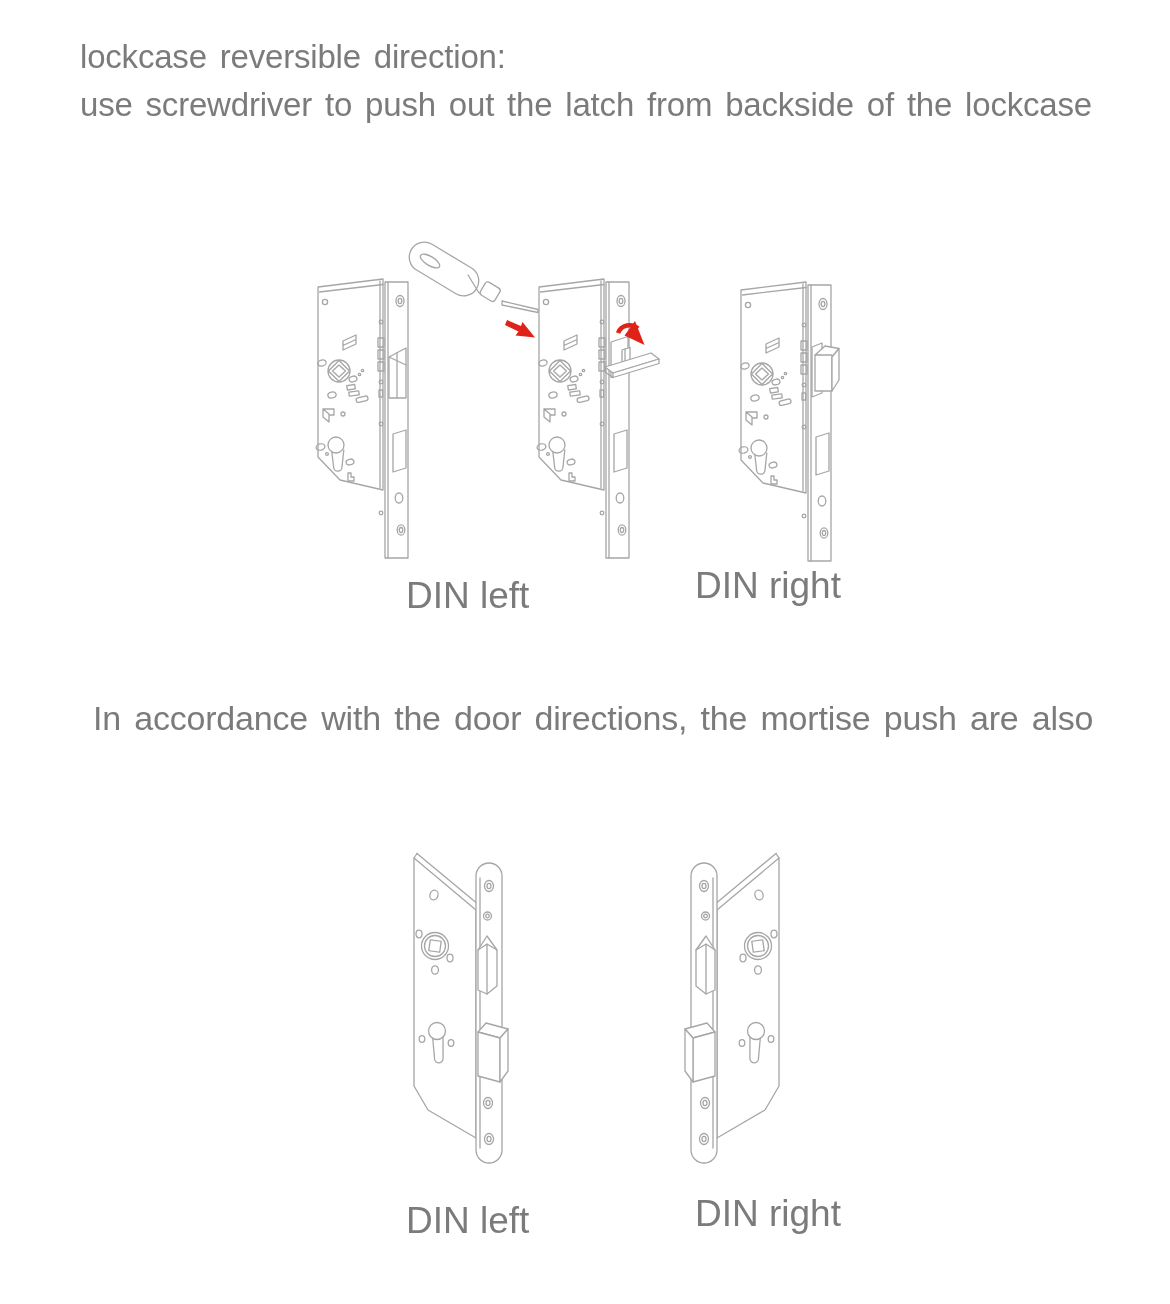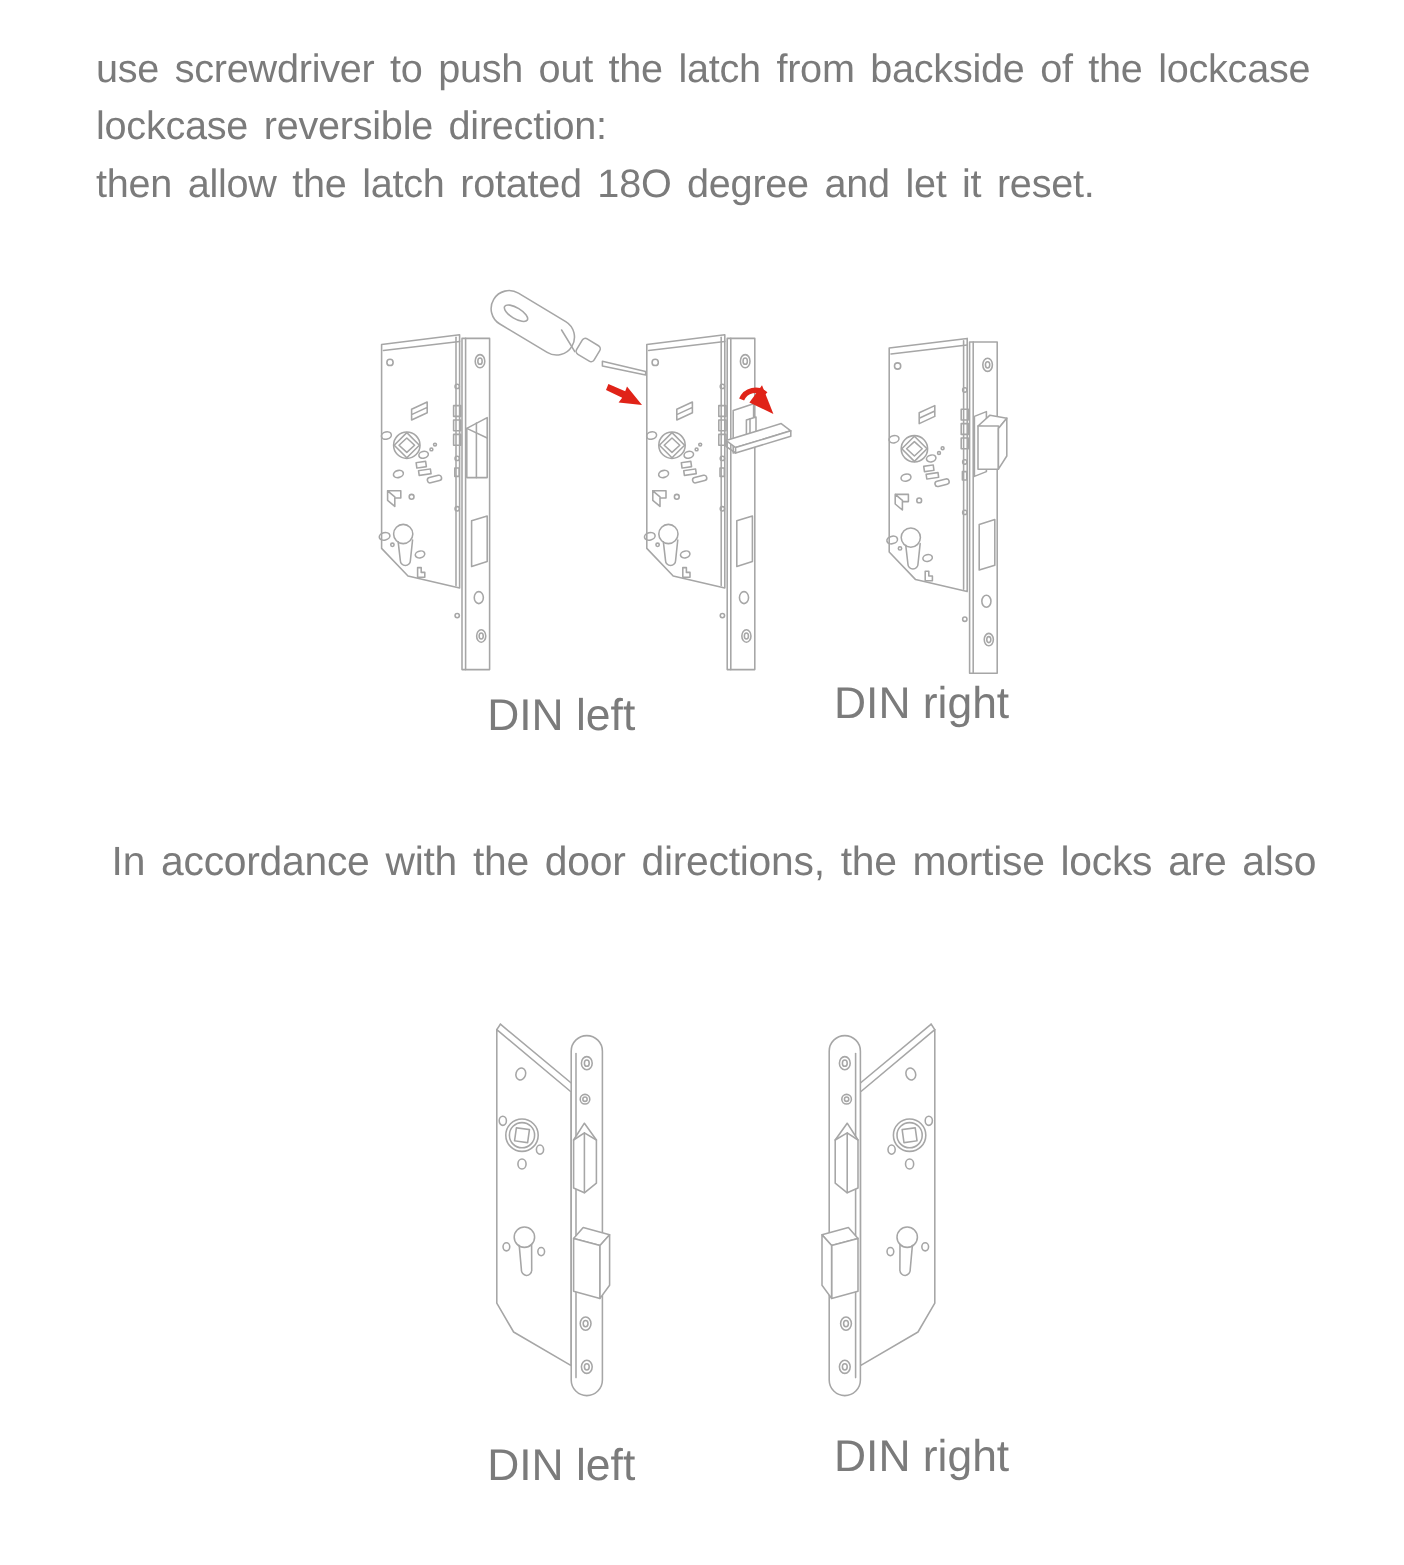--- a/index.html
+++ b/index.html
@@ -110,23 +110,22 @@
 
         <ellipse cx="78" cy="257" rx="4.5" ry="5.5"></ellipse>
           <ellipse cx="78" cy="257" rx="2" ry="2.6"></ellipse>
         <ellipse cx="79" cy="293" rx="4.5" ry="5.5"></ellipse>
           <ellipse cx="79" cy="293" rx="2" ry="2.6"></ellipse>
       </g>
     </defs>
   </svg>
 
   <div class="para para-intro">
+    <div>lockcase reversible direction:</div>
     <div>use screwdriver to push out the latch from backside of the lockcase</div>
-    <div>lockcase reversible direction:</div>
-    <div>then allow the latch rotated 18O degree and let it reset.</div>
   </div>
 
   <svg class="fig" style="left:306px;top:278px" width="150" height="300" viewBox="0 0 150 300">
     <use href="#lockTopBase"></use>
     <g class="lockline">
       <path d="M83,79 L100,70 L100,120 L83,120 Z" fill="#fff"></path>
       <path d="M83,79 L100,87"></path>
       <path d="M91,74.5 L91,120"></path>
     </g>
   </svg>
@@ -167,21 +166,21 @@
       <path d="M86,74 L96,65 L110,67.5 L103,76 Z" fill="#fff"></path>
       <rect x="86" y="74" width="17" height="36" fill="#fff"></rect>
       <path d="M103,76 L110,67.5 L110,99 L103,110 Z" fill="#fff"></path>
     </g>
   </svg>
 
   <div class="caption cap-tl">DIN left</div>
   <div class="caption cap-tr">DIN right</div>
 
   <div class="para para-middle">
-    <div>In accordance with the door directions, the mortise locks are also</div>
+    <div>In accordance with the door directions, the mortise push are also</div>
   </div>
 
   <svg class="fig" style="left:410px;top:846px" width="115" height="320" viewBox="0 0 115 320">
     <use href="#lockBottomBase"></use>
   </svg>
 
   <svg class="fig" style="left:668px;top:846px;transform:scaleX(-1)" width="115" height="320" viewBox="0 0 115 320">
     <use href="#lockBottomBase"></use>
   </svg>
 

